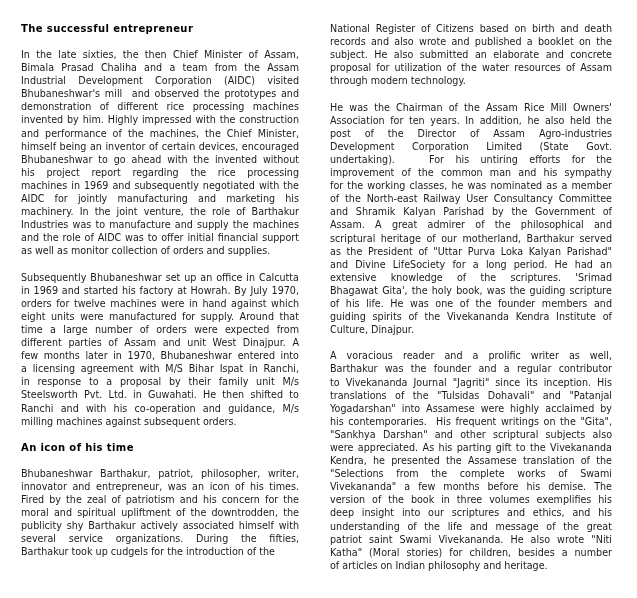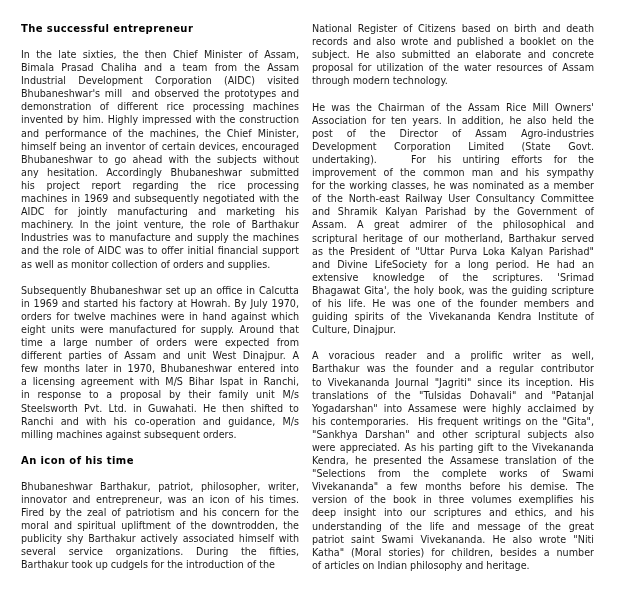--- a/index.html
+++ b/index.html
@@ -7,21 +7,21 @@
       width: 637px; height: 598px; overflow: hidden; position: relative;
       font-family: "DejaVu Sans", sans-serif; color: #1a1a1a;
     }
     .page { position: absolute; left: 0; top: 0; width: 619px; height: 598px; border-radius: 24px; }
     .col {
       position: absolute; top: 22px;
       font-size: 9.6px; line-height: 13.1px;
       text-align: justify; text-justify: inter-word;
     }
     .col-left { left: 21px; width: 278px; }
-    .col-right { left: 312px; width: 282px; top: 22px; }
+    .col-right { left: 330px; width: 282px; top: 22px; }
     .heading {
       font-weight: bold; font-size: 10px; letter-spacing: 0.4px;
       margin: 0 0 13px 0; line-height: 13px; color: #000;
     }
     .para { margin: 0 0 13.1px 0; }
     .para:last-child { margin-bottom: 0; }
     .line { display: block; text-align: justify; text-align-last: justify; white-space: nowrap; overflow: visible; }
     .line.last { text-align-last: left; }
     .line > span { white-space: pre; }
     .it { }
@@ -35,22 +35,21 @@
     <div class="heading">The successful entrepreneur</div>
     <div class="para">
         <span class="line"><span>In the late sixties, the then Chief Minister of Assam,</span></span>
         <span class="line"><span>Bimala Prasad Chaliha and a team from the Assam</span></span>
         <span class="line"><span>Industrial Development Corporation (AIDC) visited</span></span>
         <span class="line"><span>Bhubaneshwar's mill  and observed the prototypes and</span></span>
         <span class="line"><span>demonstration of different rice processing machines</span></span>
         <span class="line"><span>invented by him. Highly impressed with the construction</span></span>
         <span class="line"><span>and performance of the machines, the Chief Minister,</span></span>
         <span class="line"><span>himself being an inventor of certain devices, encouraged</span></span>
-        <span class="line"><span>Bhubaneshwar to go ahead with the subjects without</span></span>
-        <span class="line"><span>any hesitation. Accordingly Bhubaneshwar submitted</span></span>
+        <span class="line"><span>Bhubaneshwar to go ahead with the invented without</span></span>
         <span class="line"><span>his project report regarding the rice processing</span></span>
         <span class="line"><span>machines in 1969 and subsequently negotiated with the</span></span>
         <span class="line"><span>AIDC for jointly manufacturing and marketing his</span></span>
         <span class="line"><span>machinery. In the joint venture, the role of Barthakur</span></span>
         <span class="line"><span>Industries was to manufacture and supply the machines</span></span>
         <span class="line"><span>and the role of AIDC was to offer initial financial support</span></span>
         <span class="line last"><span>as well as monitor collection of orders and supplies.</span></span>
       </div>
     <div class="para">
         <span class="line"><span>Subsequently Bhubaneshwar set up an office in Calcutta</span></span>

